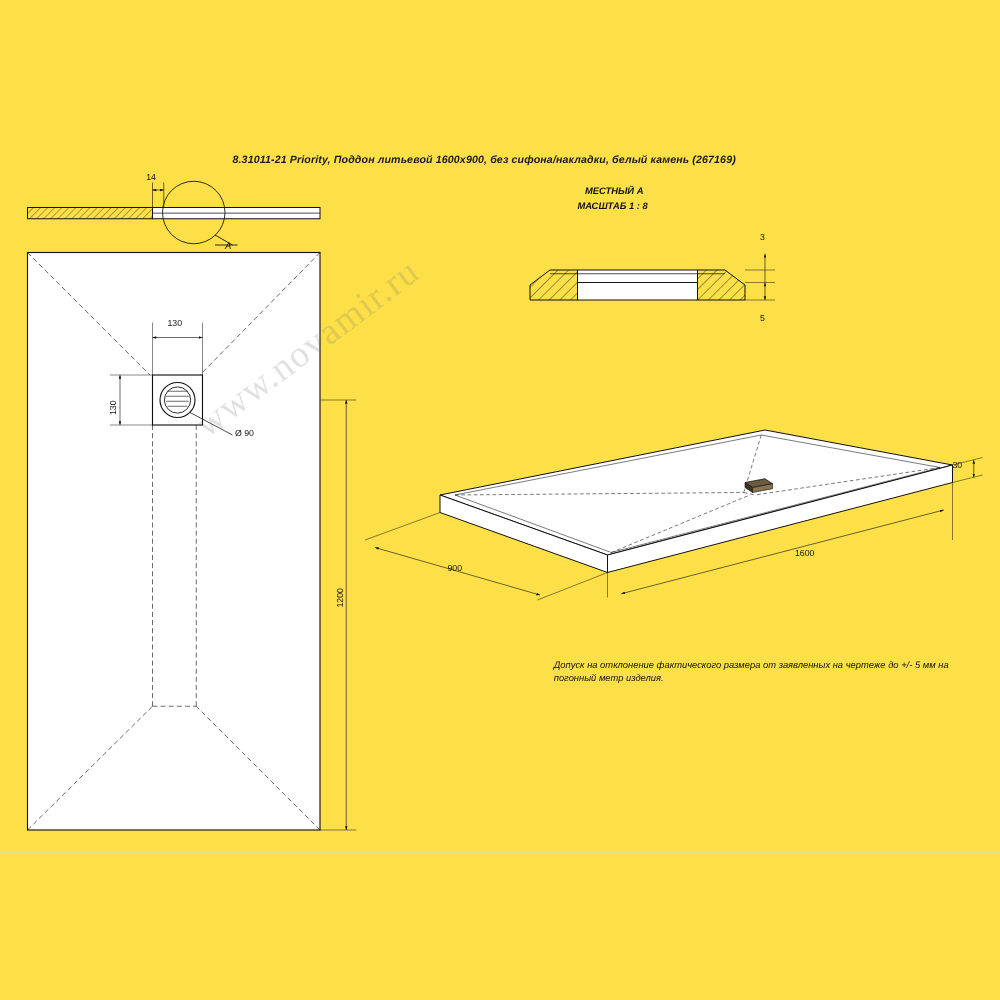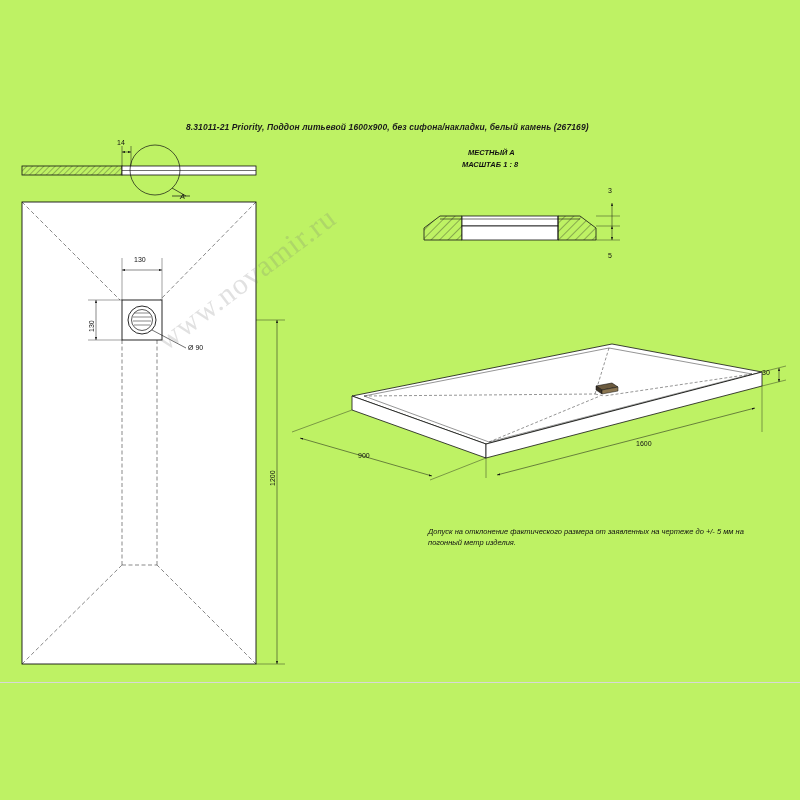--- a/index.html
+++ b/index.html
@@ -12,21 +12,21 @@
     height: 800px;
     font-family: "Liberation Sans", sans-serif;
     position: relative;
     overflow: hidden;
   }
   #sheet {
     position: absolute;
     left: 0; top: 0;
     width: 800px;
     height: 800px;
-    background: #bef264;
+    background: #fde047;
   }
 
   
   .title {
     position: absolute;
     left: 186px;
     top: 122px;
     width: 440px;
     font-size: 8.5px;
     font-style: italic;
@@ -52,21 +52,21 @@
   }
   .label-it {
     position: absolute;
     font-size: 7.5px;
     font-style: italic;
     color: #111;
     white-space: nowrap;
   }
   .note {
     position: absolute;
-    left: 428px;
+    left: 443px;
     top: 527px;
     width: 320px;
     font-size: 7.5px;
     font-style: italic;
     color: #111;
     line-height: 10.5px;
   }
   .section-lbl {
     position: absolute;
     font-size: 7.5px;

